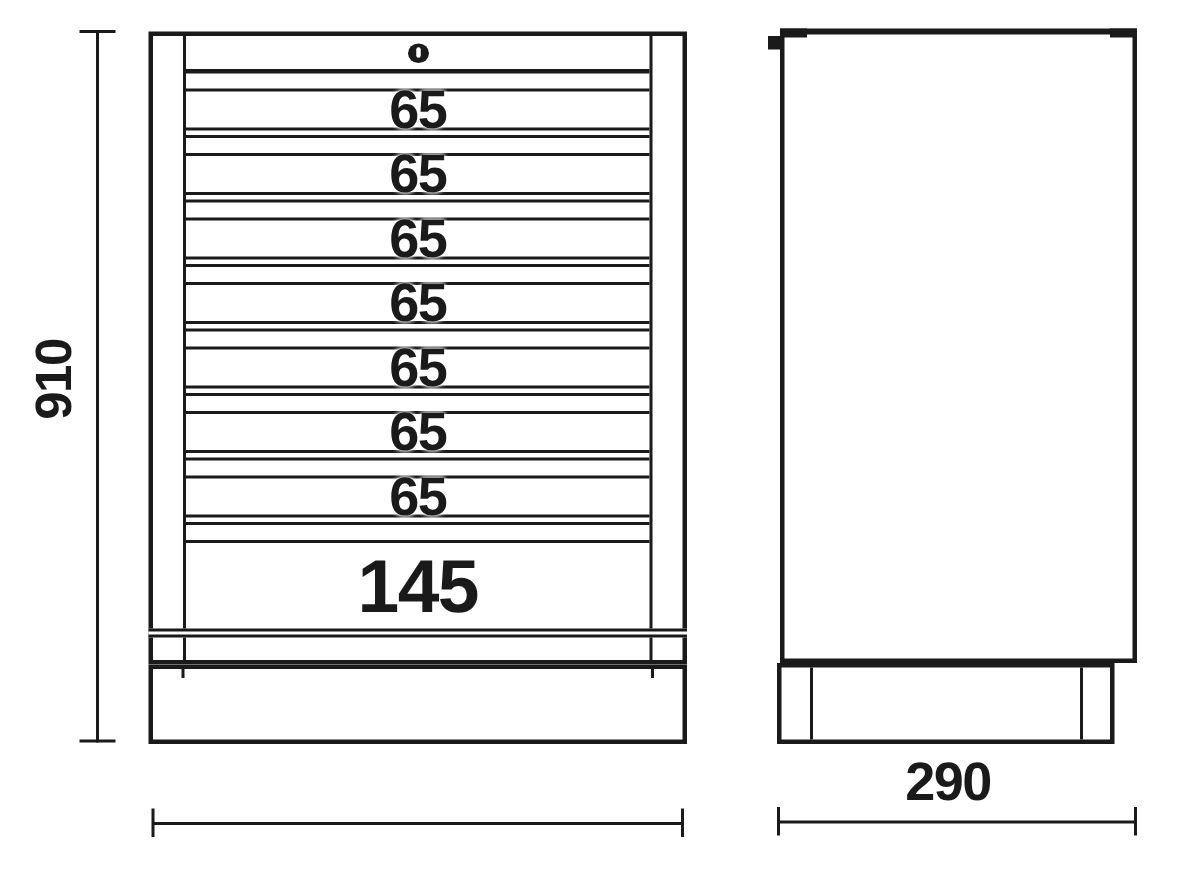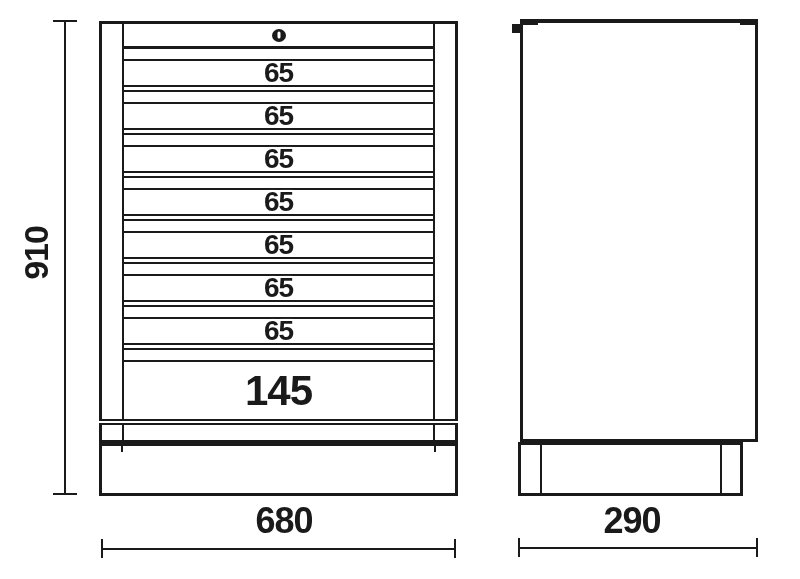--- a/index.html
+++ b/index.html
@@ -41,25 +41,25 @@
   .lock::after {
     content: ""; position: absolute; left: 50%; top: 50%;
     transform: translate(-50%, -50%);
     width: 3px; height: 7px; background: #fff; border-radius: 2px;
   }
   .r-thin { height: 5px;  border-bottom: 2px solid #1a1a1a; }
   .r-rail { height: 12px; border-bottom: 2px solid #1a1a1a; }
   .r-face {
     height: 26px; border-bottom: 2px solid #1a1a1a;
     display: flex; align-items: center; justify-content: center;
-    font-size: 28px; line-height: 1; letter-spacing: -1px;
+    font-size: 36px; line-height: 1; letter-spacing: -1px;
     overflow: visible;
     text-shadow: 0 0 3px #fff, 0 0 3px #fff;
   }
-  .r-face.tall { height: 58px; border-bottom: 0; font-size: 42px; text-align: center; }
+  .r-face.tall { height: 58px; border-bottom: 0; font-size: 50px; text-align: center; }
   .r-bottom { flex: 1; }
   .full-sep {
     position: absolute; left: 99px; top: 419px; width: 359px; height: 6px;
     border-top: 2px solid #1a1a1a; border-bottom: 2px solid #1a1a1a; background: #fff;
   }
   .base-front {
     position: absolute; left: 99px; top: 443px; width: 359px; height: 53px;
     border: 3px solid #1a1a1a; background: #fff;
   }
   .stub { position: absolute; width: 2px; height: 6px; background: #1a1a1a; }
@@ -145,21 +145,20 @@
     </div>
     <div class="col-right"></div>
   </div>
 
   <div class="full-sep"></div>
 
   <div class="base-front"></div>
   <div class="stub" style="left:121px; top:446px;"></div>
   <div class="stub" style="left:434px; top:446px;"></div>
 
-  <div class="dim-label" style="left:284px; top:521px;">680</div>
   <div class="abs ink" style="left:101px; top:539px; width:2px; height:19px;"></div>
   <div class="abs ink" style="left:102px; top:548px; width:353px; height:2px;"></div>
   <div class="abs ink" style="left:454px; top:539px; width:2px; height:19px;"></div>
 
   <div class="side-body"></div>
   <div class="abs ink" style="left:520px; top:19px; width:18px; height:6px;"></div>
   <div class="abs ink" style="left:740px; top:19px; width:18px; height:6px;"></div>
   <div class="abs ink" style="left:512px; top:24px; width:8px; height:9px;"></div>
   <div class="side-base">
     <div class="base-line l"></div>

